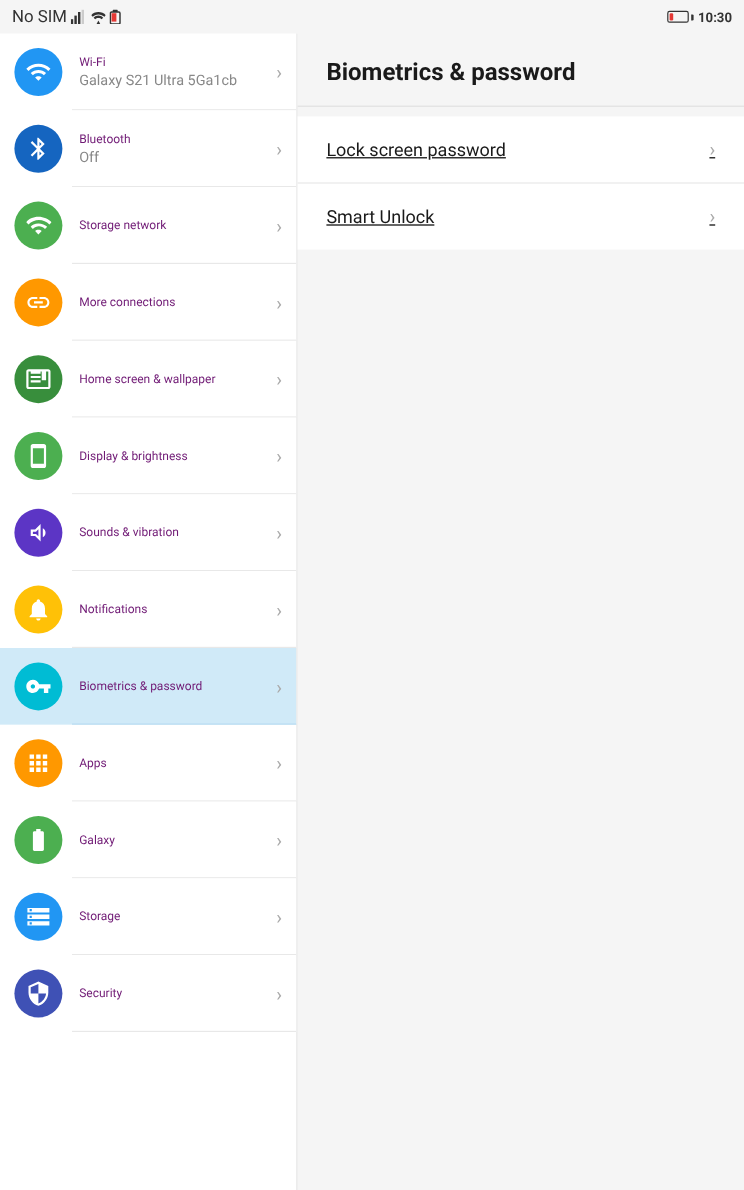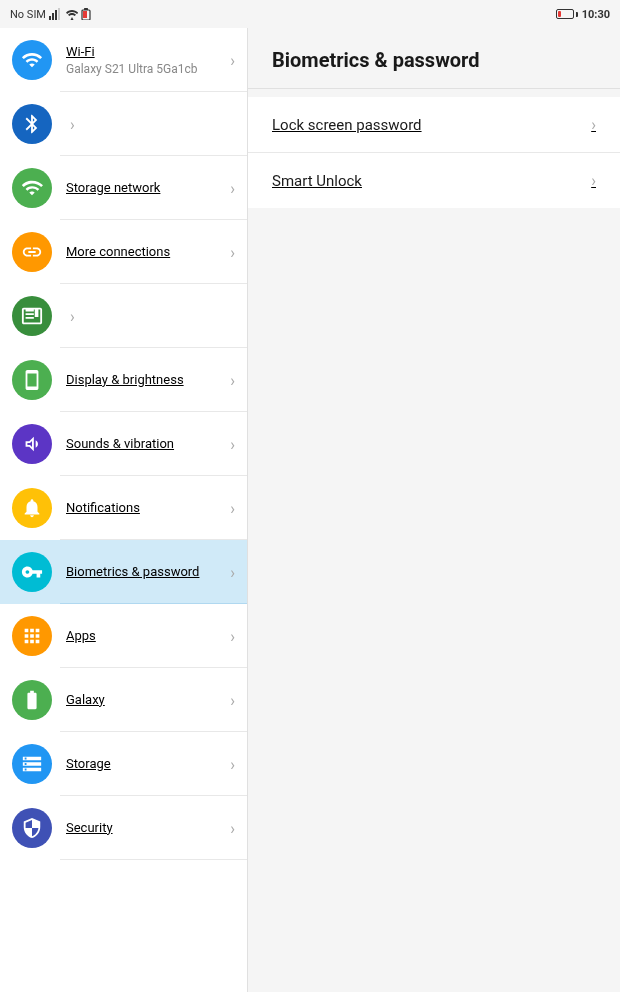--- a/index.html
+++ b/index.html
@@ -20,21 +20,21 @@
       align-items: center;
       justify-content: space-between;
       padding: 0 10px;
       font-size: 11px;
       color: #333;
     }
     .status-left {
       display: flex;
       align-items: center;
       gap: 3px;
-      font-size: 11px;
+      font-size: 14px;
     }
     .status-right {
       display: flex;
       align-items: center;
       gap: 4px;
       font-size: 11px;
       font-weight: bold;
     }
     .battery-icon {
       display: inline-flex;
@@ -133,24 +133,23 @@
     .icon-circle svg {
       width: 22px;
       height: 22px;
       fill: white;
     }
 
     .item-content {
       flex: 1;
     }
     .item-label {
-      font-size: 13px;
-      color: #000000;
+      font-size: 10px;
+      color: #701a75;
       line-height: 1.3;
-      text-decoration: underline;
     }
     .item-sublabel {
       font-size: 12px;
       color: #888;
       margin-top: 1px;
     }
 
     .chevron {
       color: #aaa;
       font-size: 16px;
@@ -261,20 +260,24 @@
       </div>
       <span class="chevron">›</span>
     </div>
 
     <div class="sidebar-item">
       <div class="icon-circle bg-blue-dark">
         <svg viewBox="0 0 24 24">
             <path d="M17.71 7.71L12 2h-1v7.59L6.41 5 5 6.41 10.59 12 5 17.59 6.41 19 11 14.41V22h1l5.71-5.71-4.3-4.29 4.3-4.29zM13 5.83l1.88 1.88L13 9.59V5.83zm1.88 10.46L13 18.17v-3.76l1.88 1.88z"></path>
           </svg>
       </div>
+      <div class="item-content">
+        <div class="item-label">Bluetooth</div>
+        <div class="item-sublabel">Off</div>
+      </div>
       <span class="chevron">›</span>
     </div>
 
     <div class="sidebar-item">
       <div class="icon-circle bg-green">
         <svg viewBox="0 0 24 24">
             <path d="M1 9l2 2c2.55-2.54 5.96-4 9.5-4s6.95 1.46 9.5 4l2-2C21.11 6.07 16.79 4 12 4S2.89 6.07 1 9zm4 4l2 2c1.5-1.49 3.5-2.4 5.5-2.4s4 .91 5.5 2.4l2-2C18.06 11.32 15.16 10 12 10s-6.06 1.32-7 3zm4 4l3 3 3-3c-.73-.73-1.86-1.2-3-1.2s-2.27.47-3 1.2z"></path>
           </svg>
       </div>
       <div class="item-content">
@@ -293,20 +296,23 @@
         <div class="item-label">More connections</div>
       </div>
       <span class="chevron">›</span>
     </div>
 
     <div class="sidebar-item">
       <div class="icon-circle bg-green-dark">
         <svg viewBox="0 0 24 24">
             <path d="M21 3H3c-1.1 0-2 .9-2 2v14c0 1.1.9 2 2 2h18c1.1 0 2-.9 2-2V5c0-1.1-.9-2-2-2zm0 16H3V5h18v14zM5 9h9v2H5zm0 4h9v2H5zm0-8h9v2H5zm10 0h4v8h-4z"></path>
           </svg>
+      </div>
+      <div class="item-content">
+        <div class="item-label">Home screen &amp; wallpaper</div>
       </div>
       <span class="chevron">›</span>
     </div>
 
     <div class="sidebar-item">
       <div class="icon-circle bg-green">
         <svg viewBox="0 0 24 24">
             <path d="M17 1.01L7 1c-1.1 0-2 .9-2 2v18c0 1.1.9 2 2 2h10c1.1 0 2-.9 2-2V3c0-1.1-.9-1.99-2-1.99zM17 19H7V5h10v14z"></path>
           </svg>
       </div>

